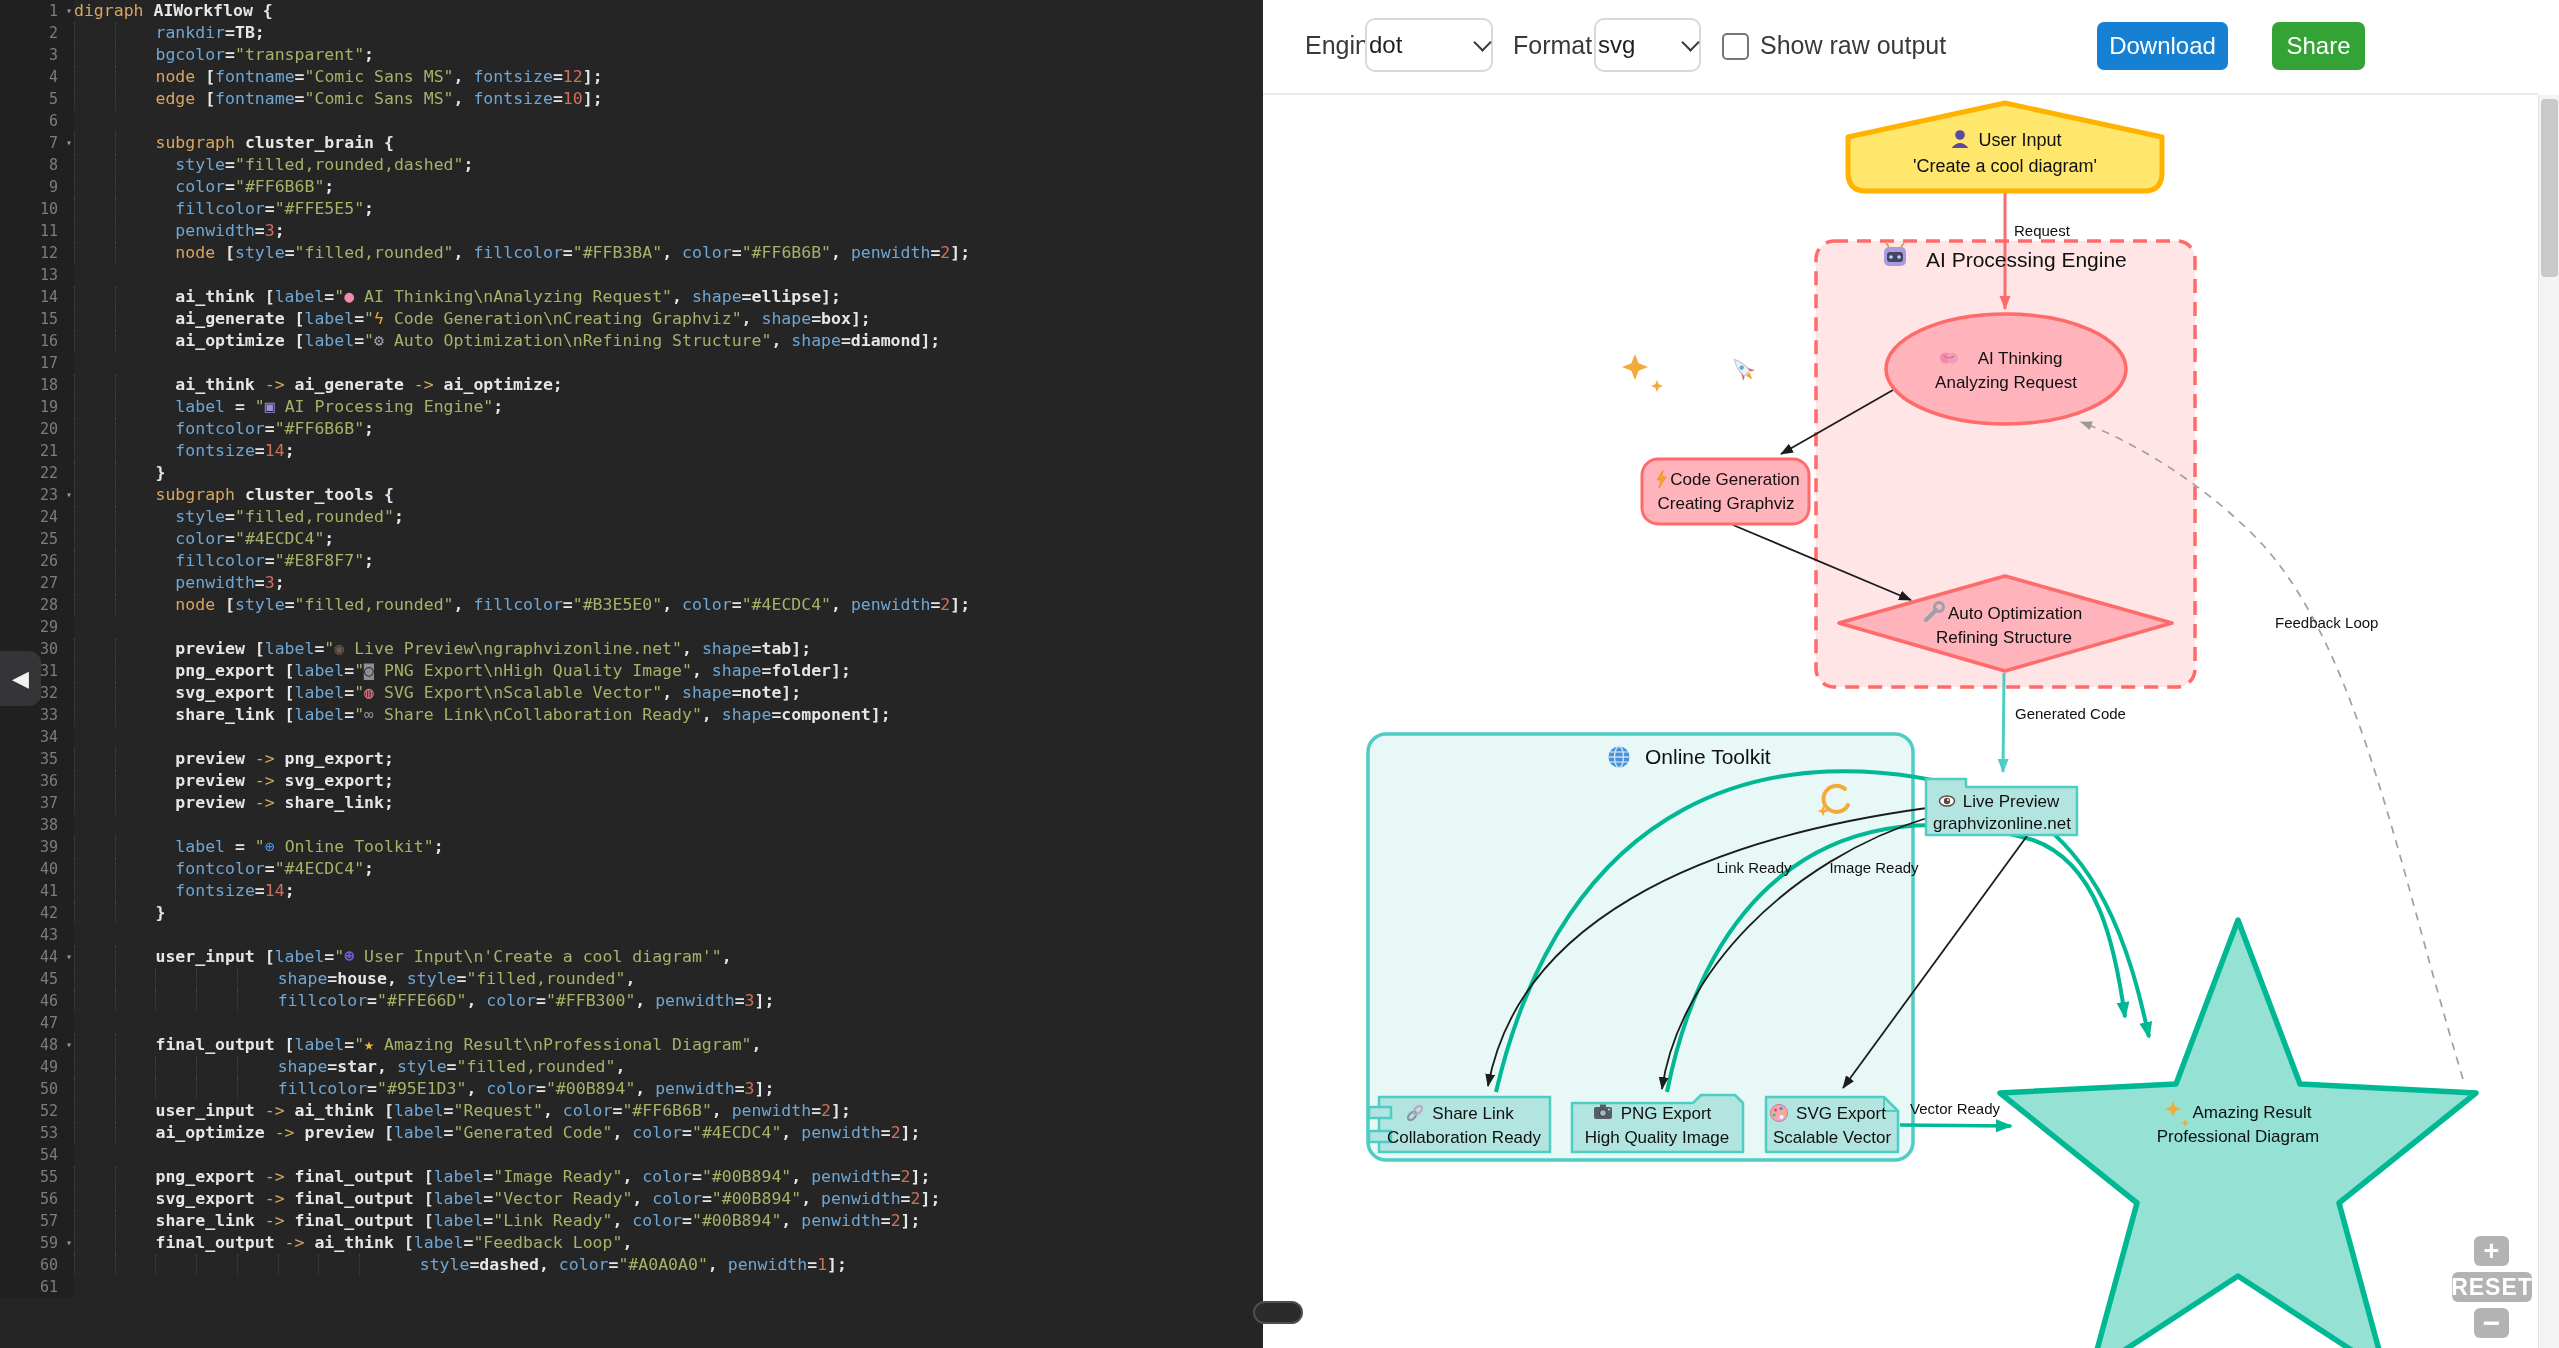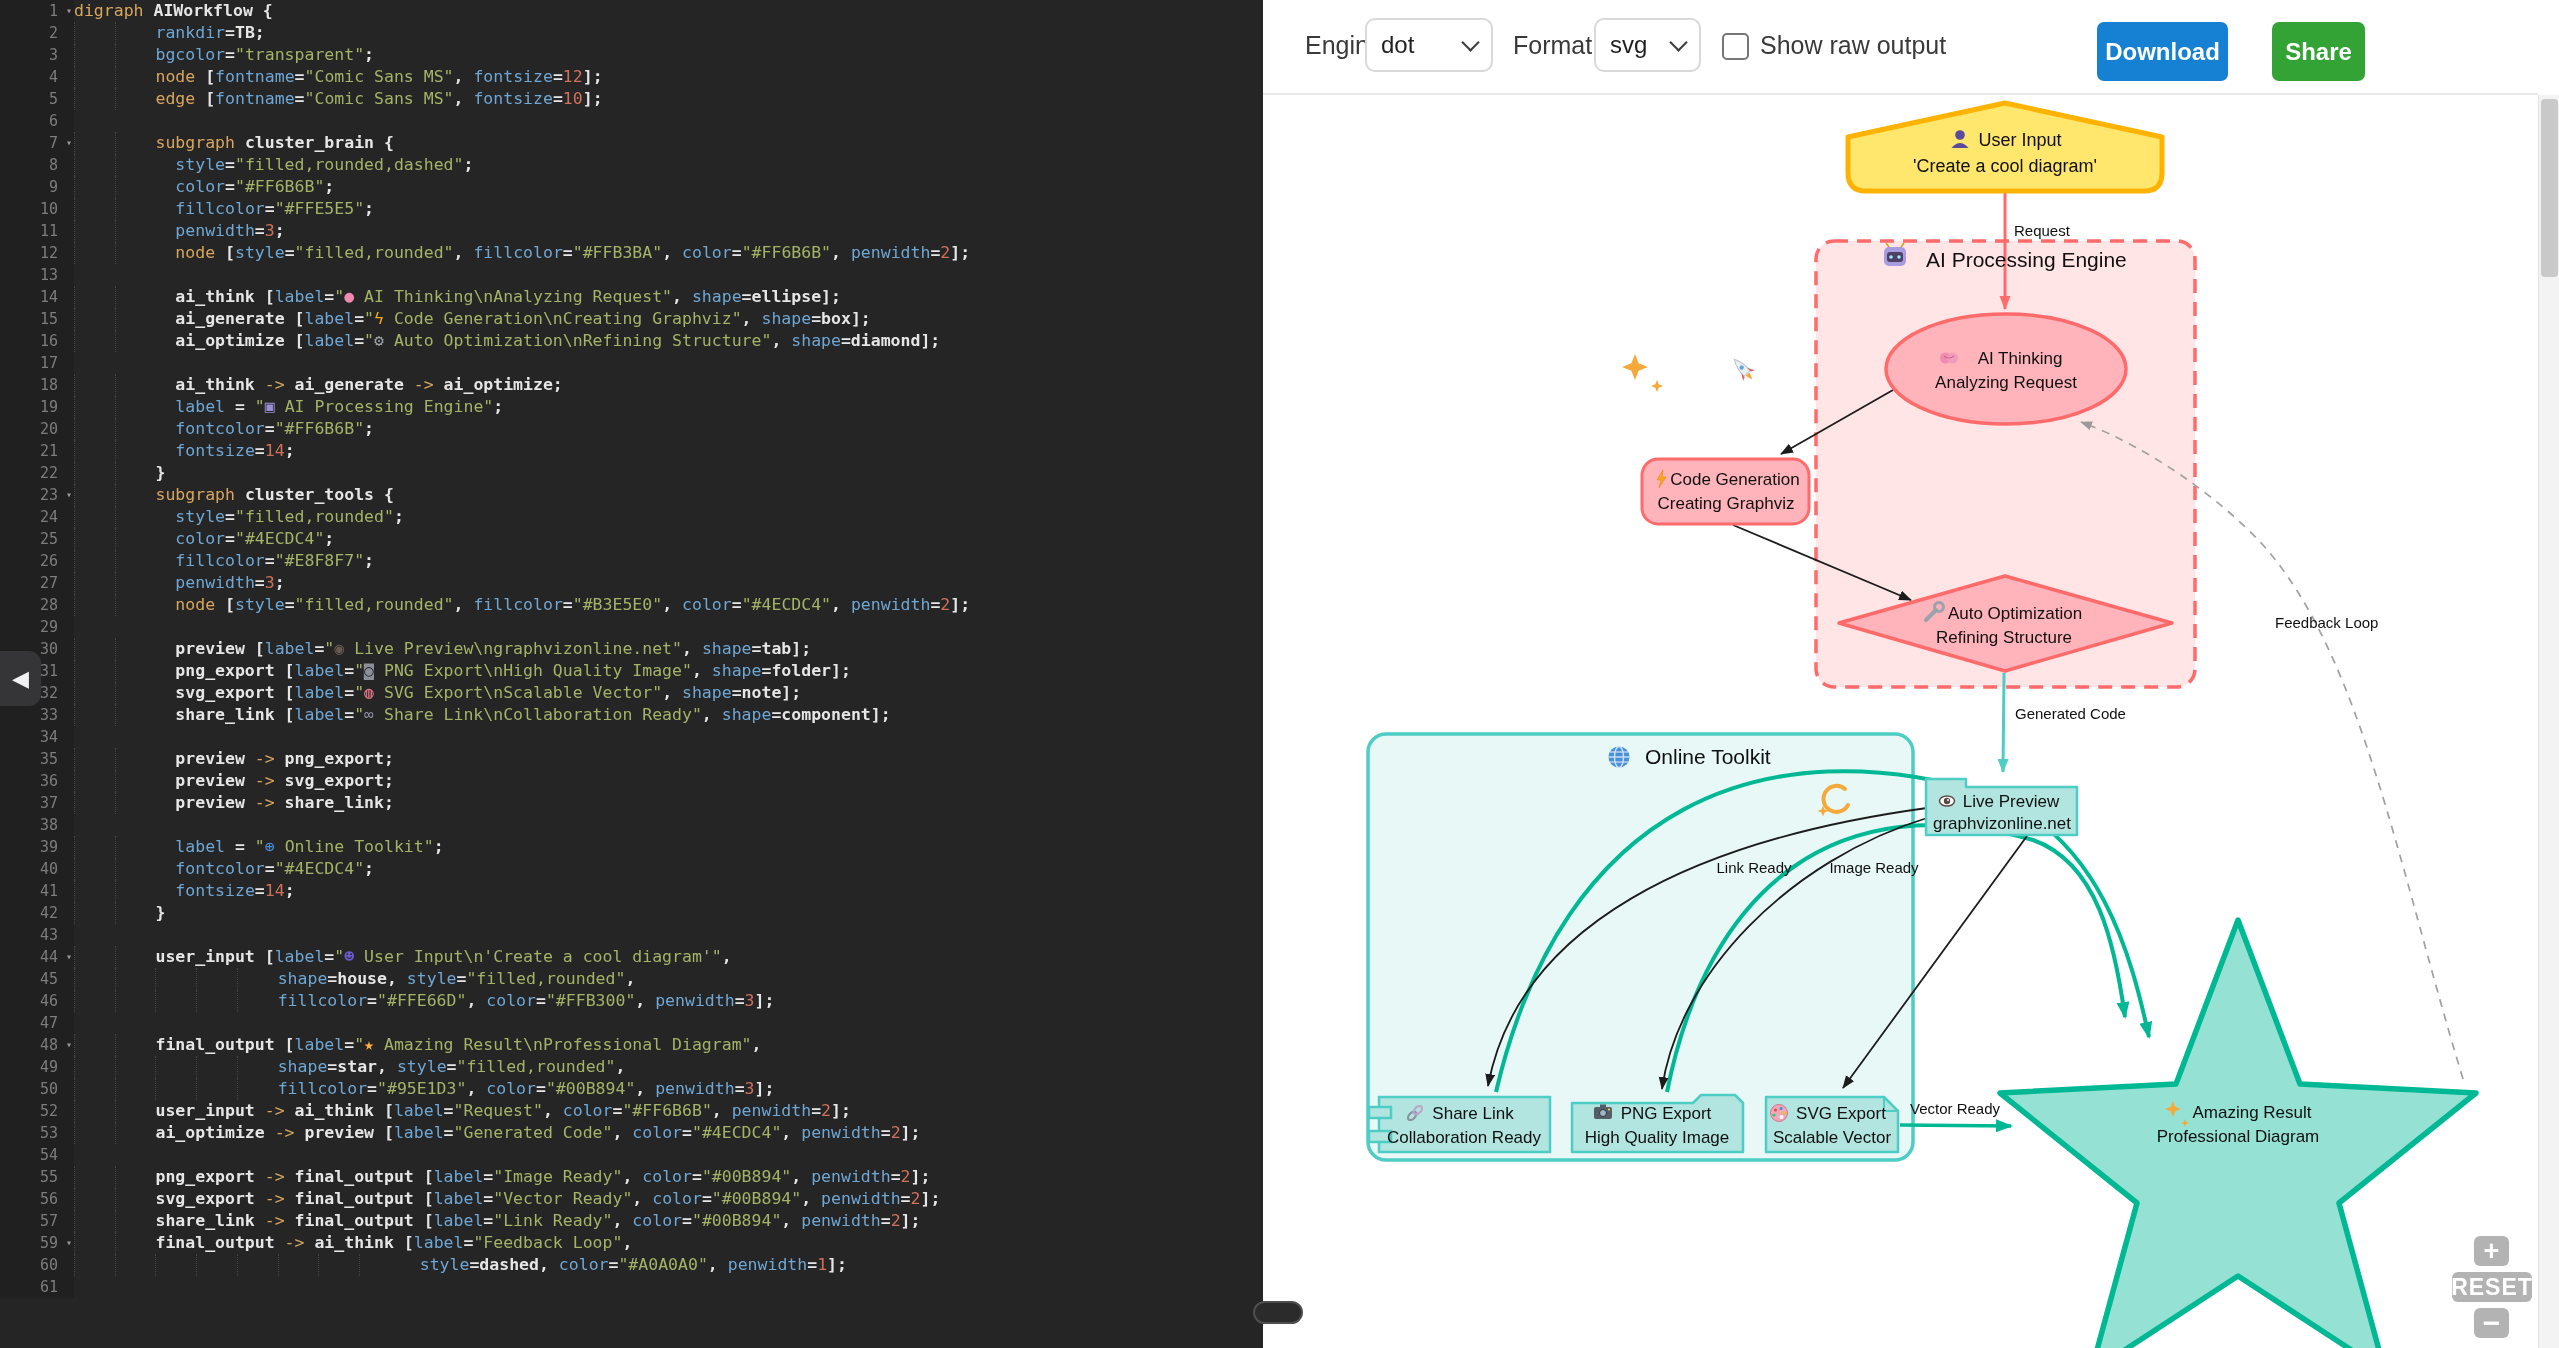--- a/index.html
+++ b/index.html
@@ -27,27 +27,27 @@
   #splitter-pill{position:absolute;left:1253px;top:1301px;width:50px;height:23px;border-radius:12px;
       background:#2b2b2b;border:2px solid #4e4e4e;box-sizing:border-box;z-index:6;cursor:col-resize}
 
   
   #preview{position:absolute;left:1263px;top:0;width:1296px;height:1348px;background:#fff}
   #toolbar{position:absolute;left:1263px;top:0;width:1275px;height:95px;background:#fff;
       border-bottom:2px solid #eaeaea;box-sizing:border-box;z-index:4}
   .tlabel{position:absolute;top:31px;font-size:25px;color:#3a3a3a}
   .sel{position:absolute;top:18px;height:54px;border:2px solid #d9d9d9;border-radius:10px;background:#fff;
       font-size:24px;color:#1f1f1f;display:flex;align-items:center;justify-content:space-between;
-      box-sizing:border-box;padding:0 14px;cursor:pointer}
+      box-sizing:border-box;padding:0 2px;cursor:pointer}
   .chv{width:11px;height:11px;border-right:2.5px solid #3c3c3c;border-bottom:2.5px solid #3c3c3c;
       transform:rotate(45deg);margin:-6px 0 0 12px;flex:0 0 auto}
   #raw-checkbox{position:absolute;left:459px;top:33px;width:27px;height:27px;border:2px solid #767676;
       border-radius:5px;background:#fff;box-sizing:border-box;cursor:pointer}
   #raw-label{position:absolute;left:497px;top:31px;font-size:25px;color:#3a3a3a}
-  .tbtn{position:absolute;top:22px;height:59px;border-radius:7px;color:#fff;font-size:24px;font-weight:bold;
+  .tbtn{position:absolute;top:22px;height:48px;border-radius:7px;color:#fff;font-size:24px;font-weight:normal;
       display:flex;align-items:center;justify-content:center;cursor:pointer}
   #download-btn{left:834px;width:131px;background:#1680D2}
   #share-btn{left:1009px;width:93px;background:#34A336}
 
   
   #page-scrollbar{position:absolute;right:0;top:95px;width:21px;height:1253px;background:#f3f3f3;
       border-left:1px solid #e2e2e2;box-sizing:border-box}
   #page-scroll-thumb{position:absolute;left:2px;top:4px;width:17px;height:178px;background:#c9c9c9;border-radius:4px}
 
   

